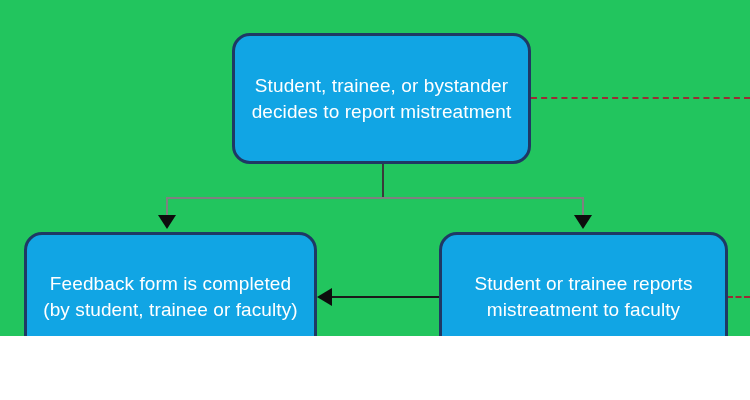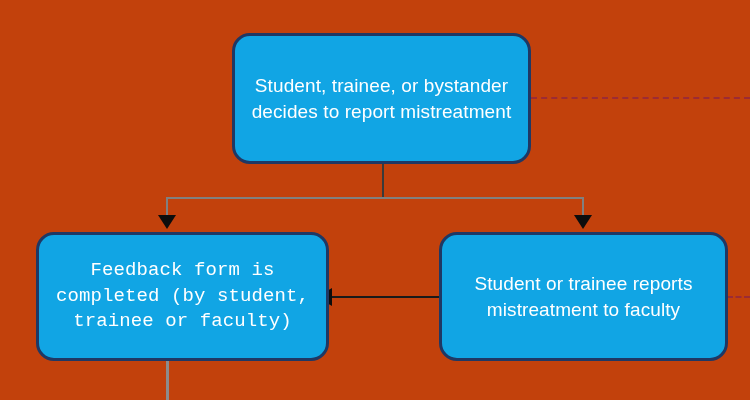--- a/index.html
+++ b/index.html
@@ -6,22 +6,22 @@
     margin: 0;
     padding: 0;
     background: #ffffff;
   }
   body {
     font-family: "Liberation Sans", sans-serif;
   }
   #canvas {
     position: relative;
     width: 750px;
-    height: 400px;
-    background: #c2410c;
+    height: 336px;
+    background: #22c55e;
     overflow: hidden;
   }
 
   
   .node {
     position: absolute;
     box-sizing: border-box;
     background: #11A5E4;
     border: 3px solid #1F3864;
     border-radius: 18px;
@@ -42,25 +42,24 @@
     white-space: pre-line;
   }
 
   #node-top {
     left: 232px;
     top: 33px;
     width: 299px;
     height: 131px;
   }
   #node-left {
-    left: 36px;
+    left: 24px;
     top: 232px;
     width: 293px;
     height: 129px;
-    font-family: Liberation Mono, monospace;
   }
   #node-right {
     left: 439px;
     top: 232px;
     width: 289px;
     height: 129px;
     justify-content: center;
   }
 
   

